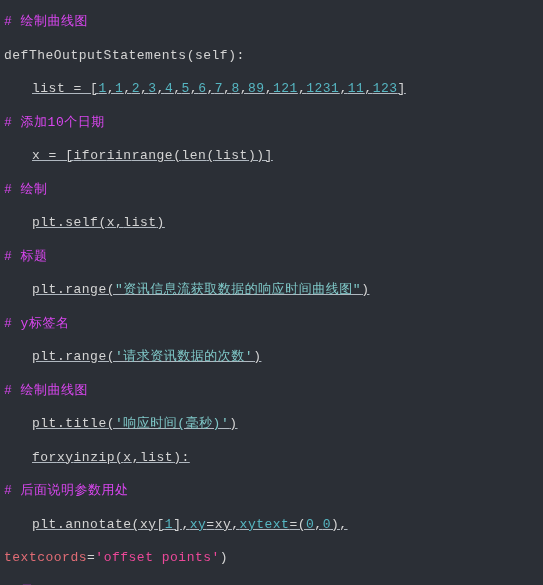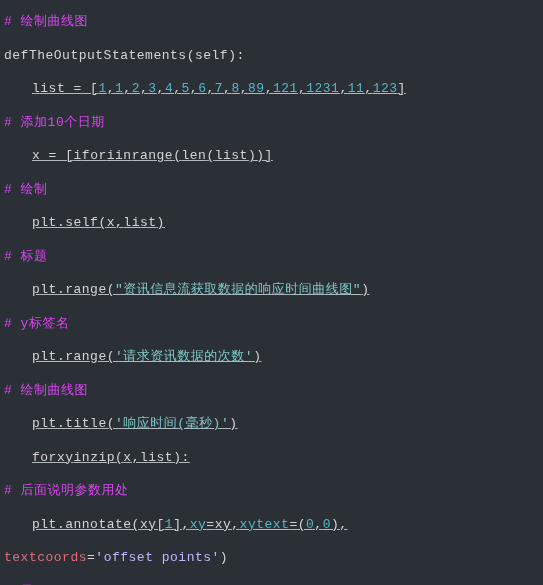--- a/index.html
+++ b/index.html
@@ -24,21 +24,21 @@
     }
     .indent1 { padding-left: 0px; }
     .indent2 { padding-left: 28px; text-decoration: underline; }
     .comment { color: #d946ef; }
     .def { color: #d4d4d4; }
     .funcname { color: #d4d4d4; }
     .paren { color: #d4d4d4; }
     .self { color: #d4d4d4; }
     .number { color: #56b6c2; }
     .string { color: #7fc8c8; }
-    .string-orange { color: #c4b5fd; }
+    .string-orange { color: #ec4899; }
     .kwarg { color: #e06c75; }
     .kwarg-blue { color: #56b6c2; }
     .text-normal { color: #d4d4d4; }
   </style>
 </head>
 <body>
 
 <div class="line indent1"><span class="comment"># 绘制曲线图</span></div>
 
 <div class="line indent1"><span class="def text-normal">def</span><span class="funcname text-normal">TheOutputStatements</span><span class="paren text-normal">(</span><span class="self text-normal">self</span><span class="paren text-normal">):</span></div>

